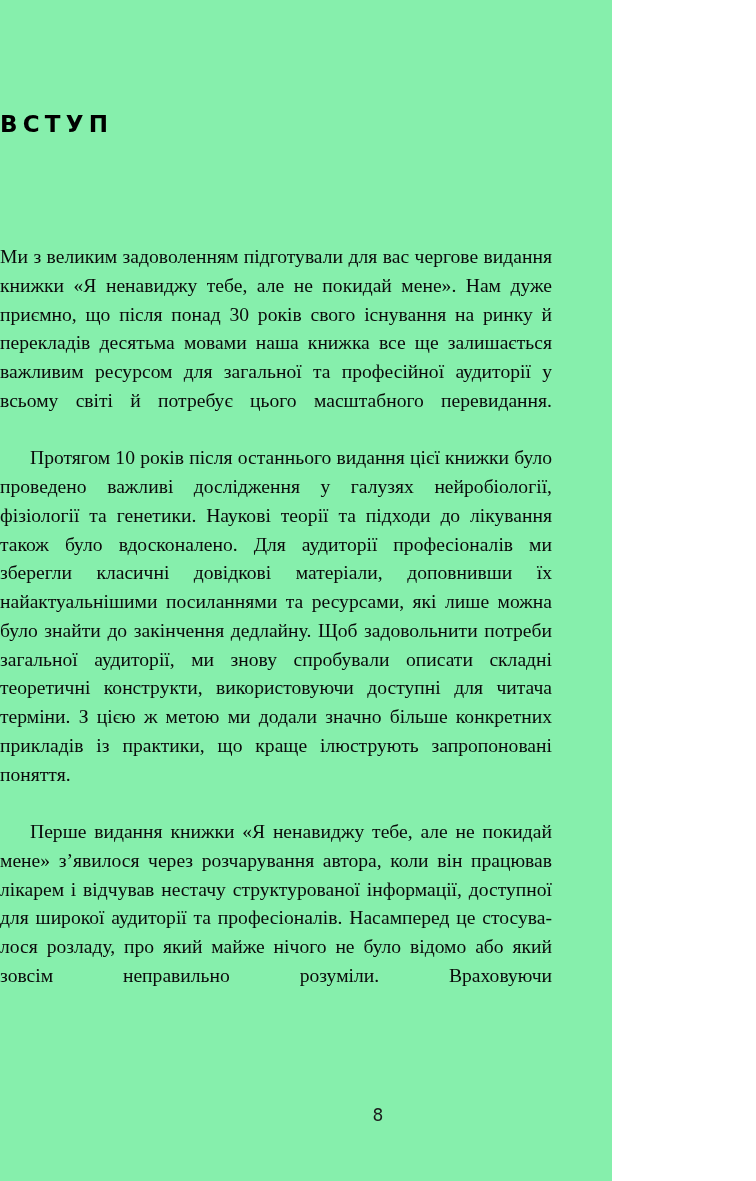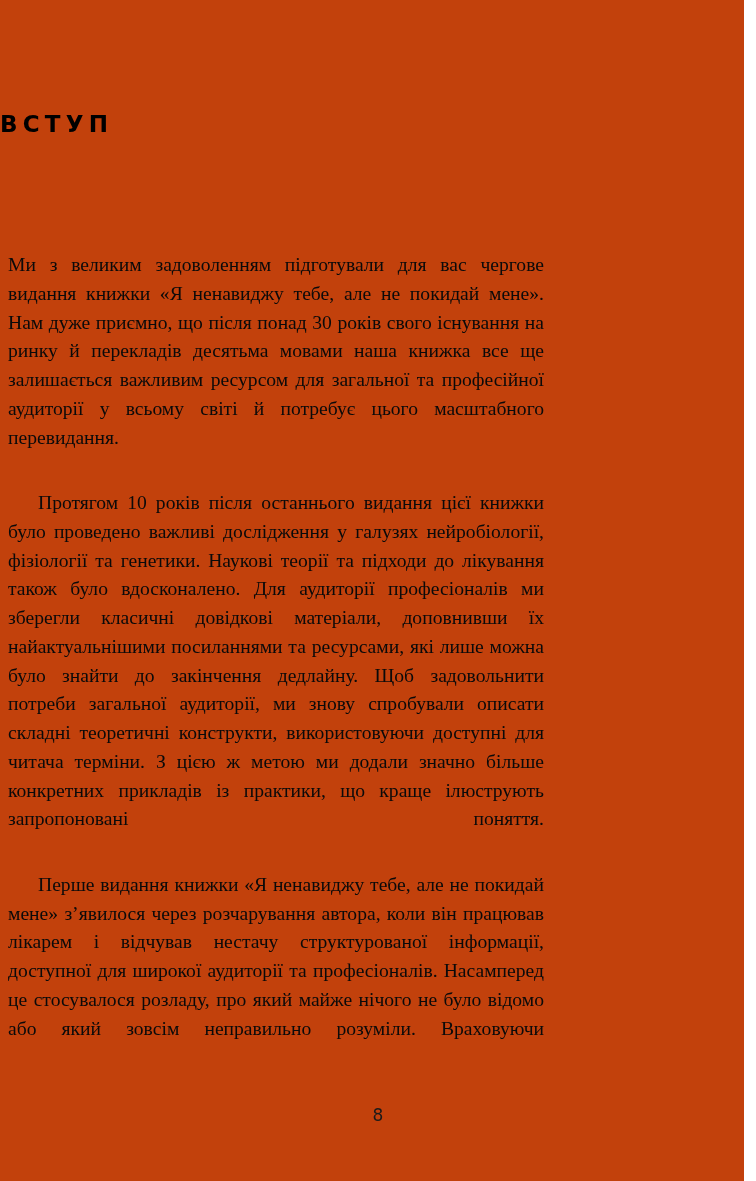--- a/index.html
+++ b/index.html
@@ -2,23 +2,23 @@
 <html><head>
 <meta charset="utf-8">
 <style>
   html, body {
     margin: 0;
     padding: 0;
     background: #ffffff;
   }
   .page {
     position: relative;
-    width: 744px;
+    width: 612px;
     height: 1181px;
-    background: #c2410c;
+    background: #86efac;
     overflow: hidden;
     box-sizing: border-box;
   }
   .chapter-heading {
     font-family: "DejaVu Sans", "Liberation Sans", sans-serif;
     font-weight: 700;
     font-size: 23px;
     line-height: 28px;
     letter-spacing: 5.2px;
     color: #000000;
@@ -38,21 +38,21 @@
     font-family: "Liberation Serif", "DejaVu Serif", serif;
     font-size: 19.6px;
     line-height: 28.75px;
     color: #0a0a0a;
     text-align: justify;
     text-justify: inter-word;
     -webkit-hyphens: manual;
     hyphens: manual;
   }
   .body-text p {
-    margin: 8px;
+    margin: 0;
     padding: 0;
     text-indent: 30px;
     text-align: justify;
   }
   .body-text p.first {
     text-indent: 0;
   }
   
   .body-text p::after {
     content: "";

